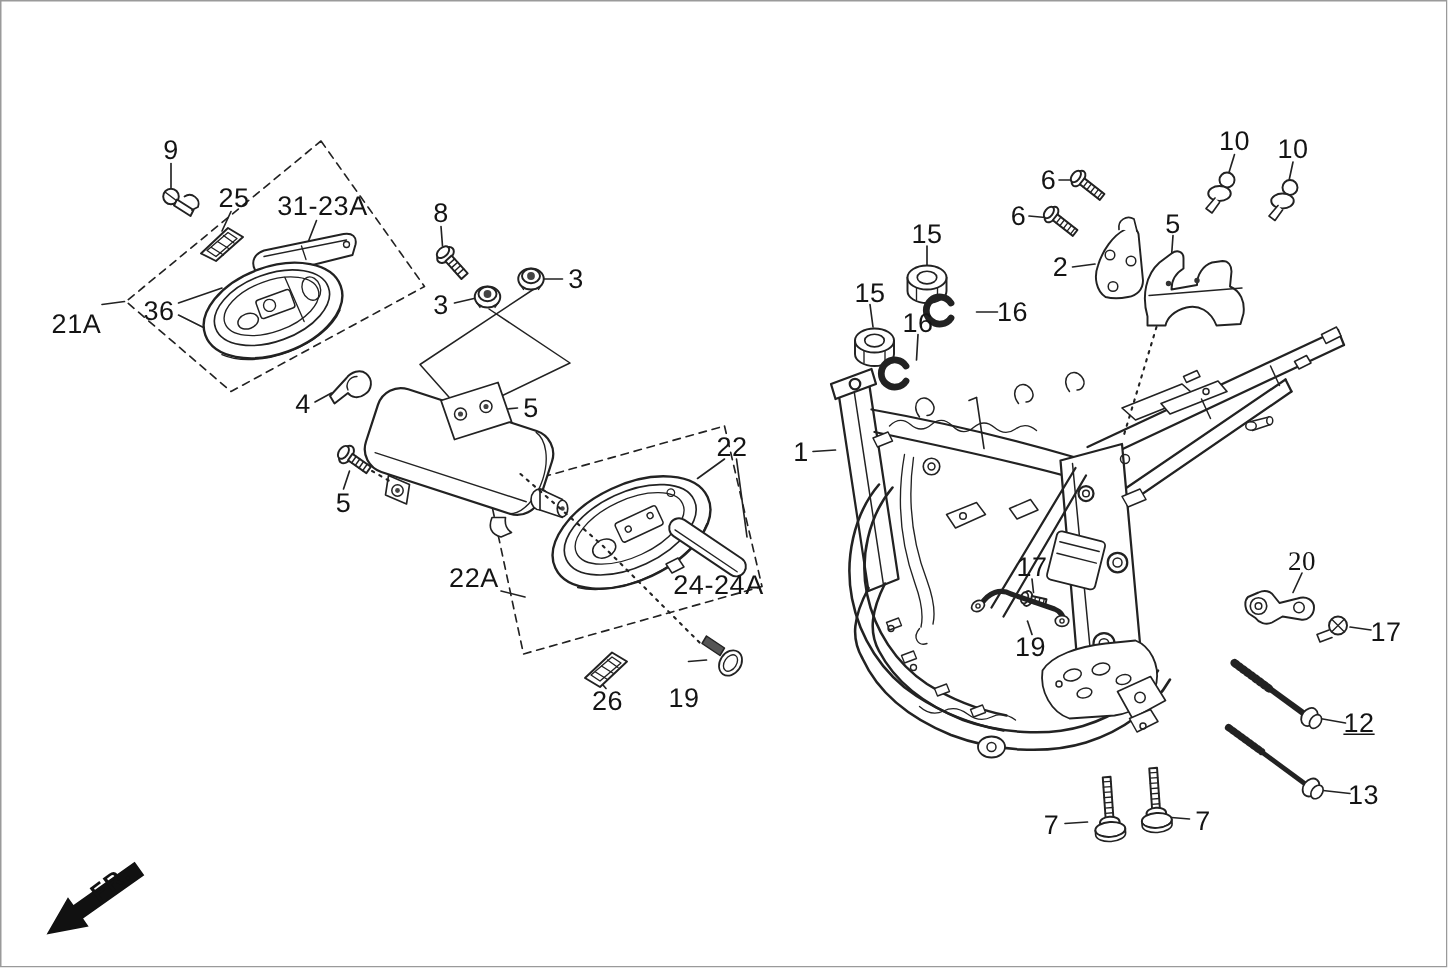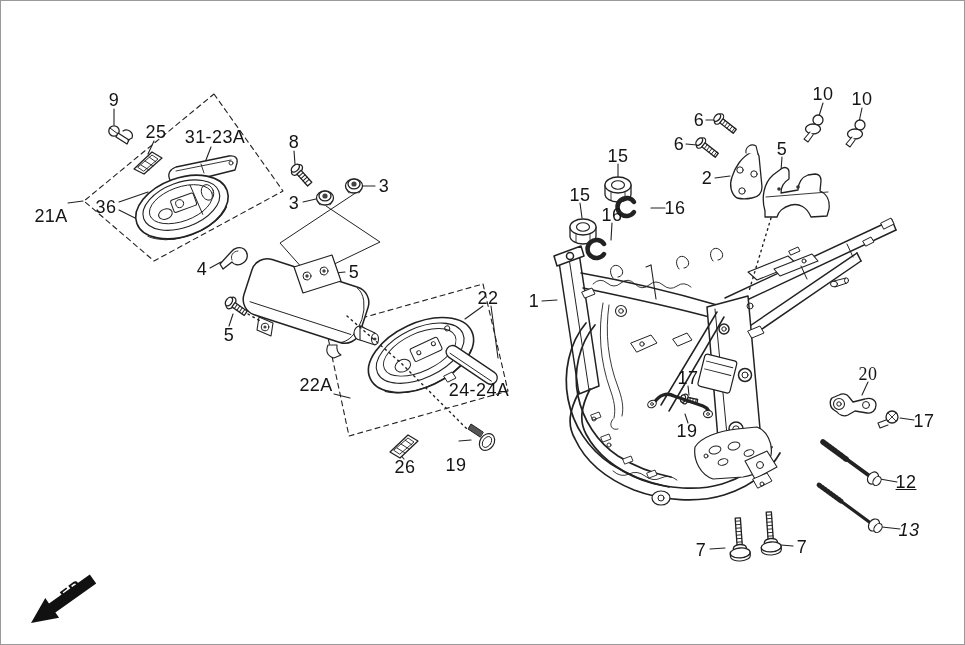--- a/index.html
+++ b/index.html
@@ -441,17 +441,17 @@
       <div class="callout" style="left: 678px; top: 143px;">6</div>
       <div class="callout" style="left: 706px; top: 177px;">2</div>
       <div class="callout" style="left: 781px; top: 148px;">5</div>
       <div class="callout" style="left: 822px; top: 93px;">10</div>
       <div class="callout" style="left: 861px; top: 98px;">10</div>
       <div class="callout" style="left: 687px; top: 377px;">17</div>
       <div class="callout" style="left: 686px; top: 430px;">19</div>
       <div class="callout" style="left: 867px; top: 373px; font-family: Liberation Serif, serif;">20</div>
       <div class="callout" style="left: 923px; top: 420px;">17</div>
       <div class="callout" style="left: 905px; top: 481px; text-decoration: underline;">12</div>
-      <div class="callout" style="left: 908px; top: 529px; font-style: italic;">13</div>
+      <div class="callout" style="left: 908px; top: 529px;">13</div>
       <div class="callout" style="left: 700px; top: 549px;">7</div>
       <div class="callout" style="left: 801px; top: 546px;">7</div>
     </div>
 </div>
 
 </body></html>

